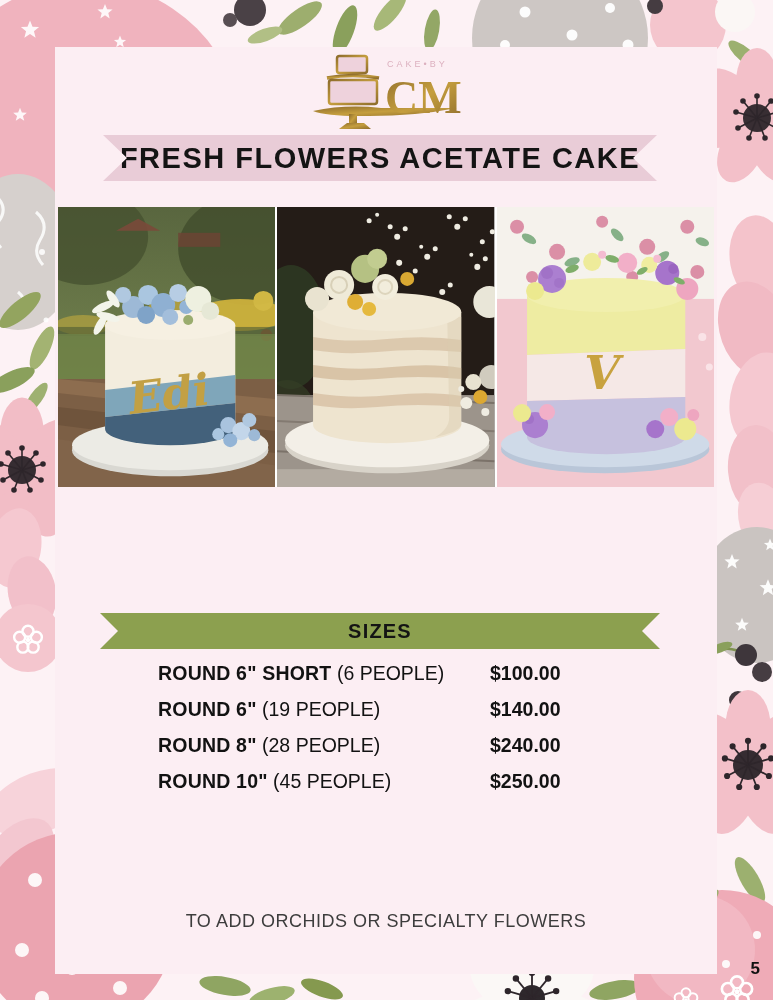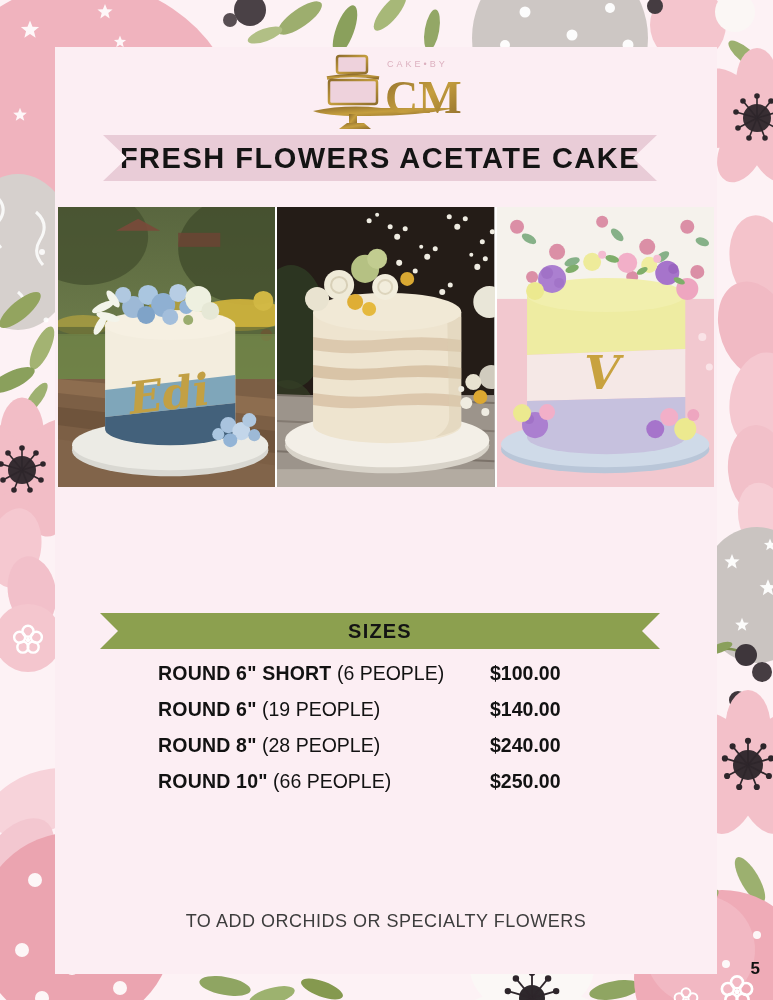--- a/index.html
+++ b/index.html
@@ -492,21 +492,21 @@
     <span class="size-name">ROUND 6"</span><span> </span><span class="size-serving">(19 PEOPLE)</span>
     <span class="size-price">$140.00</span>
   </li>
 
   <li class="size-row">
     <span class="size-name">ROUND 8"</span><span> </span><span class="size-serving">(28 PEOPLE)</span>
     <span class="size-price">$240.00</span>
   </li>
 
   <li class="size-row">
-    <span class="size-name">ROUND 10"</span><span> </span><span class="size-serving">(66 PEOPLE)</span>
+    <span class="size-name">ROUND 10"</span><span> </span><span class="size-serving">(45 PEOPLE)</span>
     <span class="size-price">$250.00</span>
   </li>
 </ul>
 
     <div class="note">
       <p>TO ADD ORCHIDS OR SPECIALTY FLOWERS</p>
     </div>
   </div>
 
   <div class="page-number">5</div>

